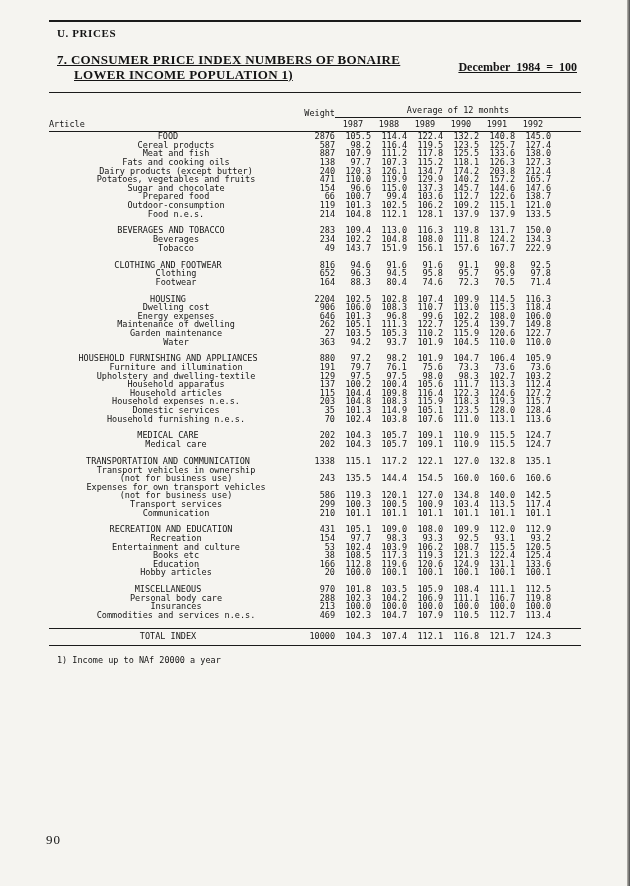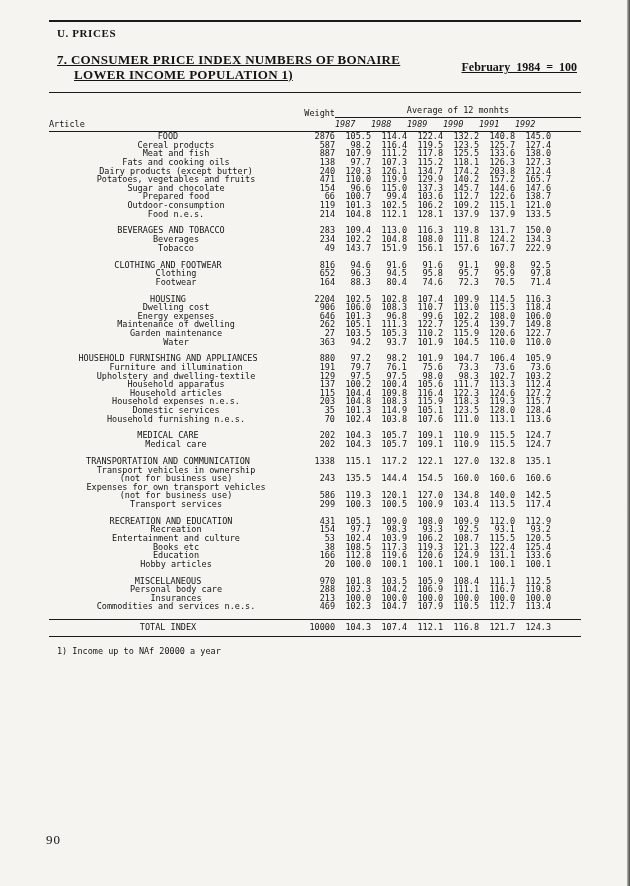--- a/index.html
+++ b/index.html
@@ -63,21 +63,21 @@
     padding-top:13px;padding-bottom:2px;
   }
   .weight-label{
     text-align:right;vertical-align:bottom;padding-bottom:0;
   }
   tr.col-header-row th{
     border-bottom:1.2px solid #1b1b1b;
     padding-top:2px;padding-bottom:3px;
   }
   .article-label{text-align:left;vertical-align:bottom;}
-  th.y{text-align:left;font-style:italic;}
+  th.y{text-align:center;}
   td.n{text-align:right;}
   td.a{text-align:center;}
   .ind0{padding-left:0;}
   .ind1{padding-left:6px;}
   .ind2{padding-left:16px;}
   tr.body-row td{height:8.6px;}
   tr.spacer td{height:8.3px;}
   tr.total td{
     border-top:1.2px solid #1b1b1b;
     border-bottom:1.2px solid #1b1b1b;
@@ -100,21 +100,21 @@
 
   <div class="toprule"></div>
 
   <div class="section-header">U. PRICES</div>
 
   <div class="title-row">
     <div class="title-left">
       <div>7. CONSUMER PRICE INDEX NUMBERS OF BONAIRE</div>
       <div class="title-line2">LOWER INCOME POPULATION 1)</div>
     </div>
-    <div class="base-period">February 1984 = 100</div>
+    <div class="base-period">December 1984 = 100</div>
   </div>
 
   <table class="cpi">
     <colgroup>
       <col class="c-article">
       <col class="c-weight">
       <col class="c-year">
         <col class="c-year">
         <col class="c-year">
       <col class="c-year">
@@ -572,20 +572,31 @@
           <td class="a ind2">Transport services</td>
           <td class="n">299</td>
           <td class="n">100.3</td>
           <td class="n">100.5</td>
           <td class="n">100.9</td>
           <td class="n">103.4</td>
           <td class="n">113.5</td>
           <td class="n">117.4</td>
           <td></td>
         </tr>
+        <tr class="body-row">
+          <td class="a ind2">Communication</td>
+          <td class="n">210</td>
+          <td class="n">101.1</td>
+          <td class="n">101.1</td>
+          <td class="n">101.1</td>
+          <td class="n">101.1</td>
+          <td class="n">101.1</td>
+          <td class="n">101.1</td>
+          <td></td>
+        </tr>
         <tr class="spacer">
           <td colspan="9"></td>
         </tr>
         <tr class="body-row">
           <td class="a ind1">RECREATION AND EDUCATION</td>
           <td class="n">431</td>
           <td class="n">105.1</td>
           <td class="n">109.0</td>
           <td class="n">108.0</td>
           <td class="n">109.9</td>

